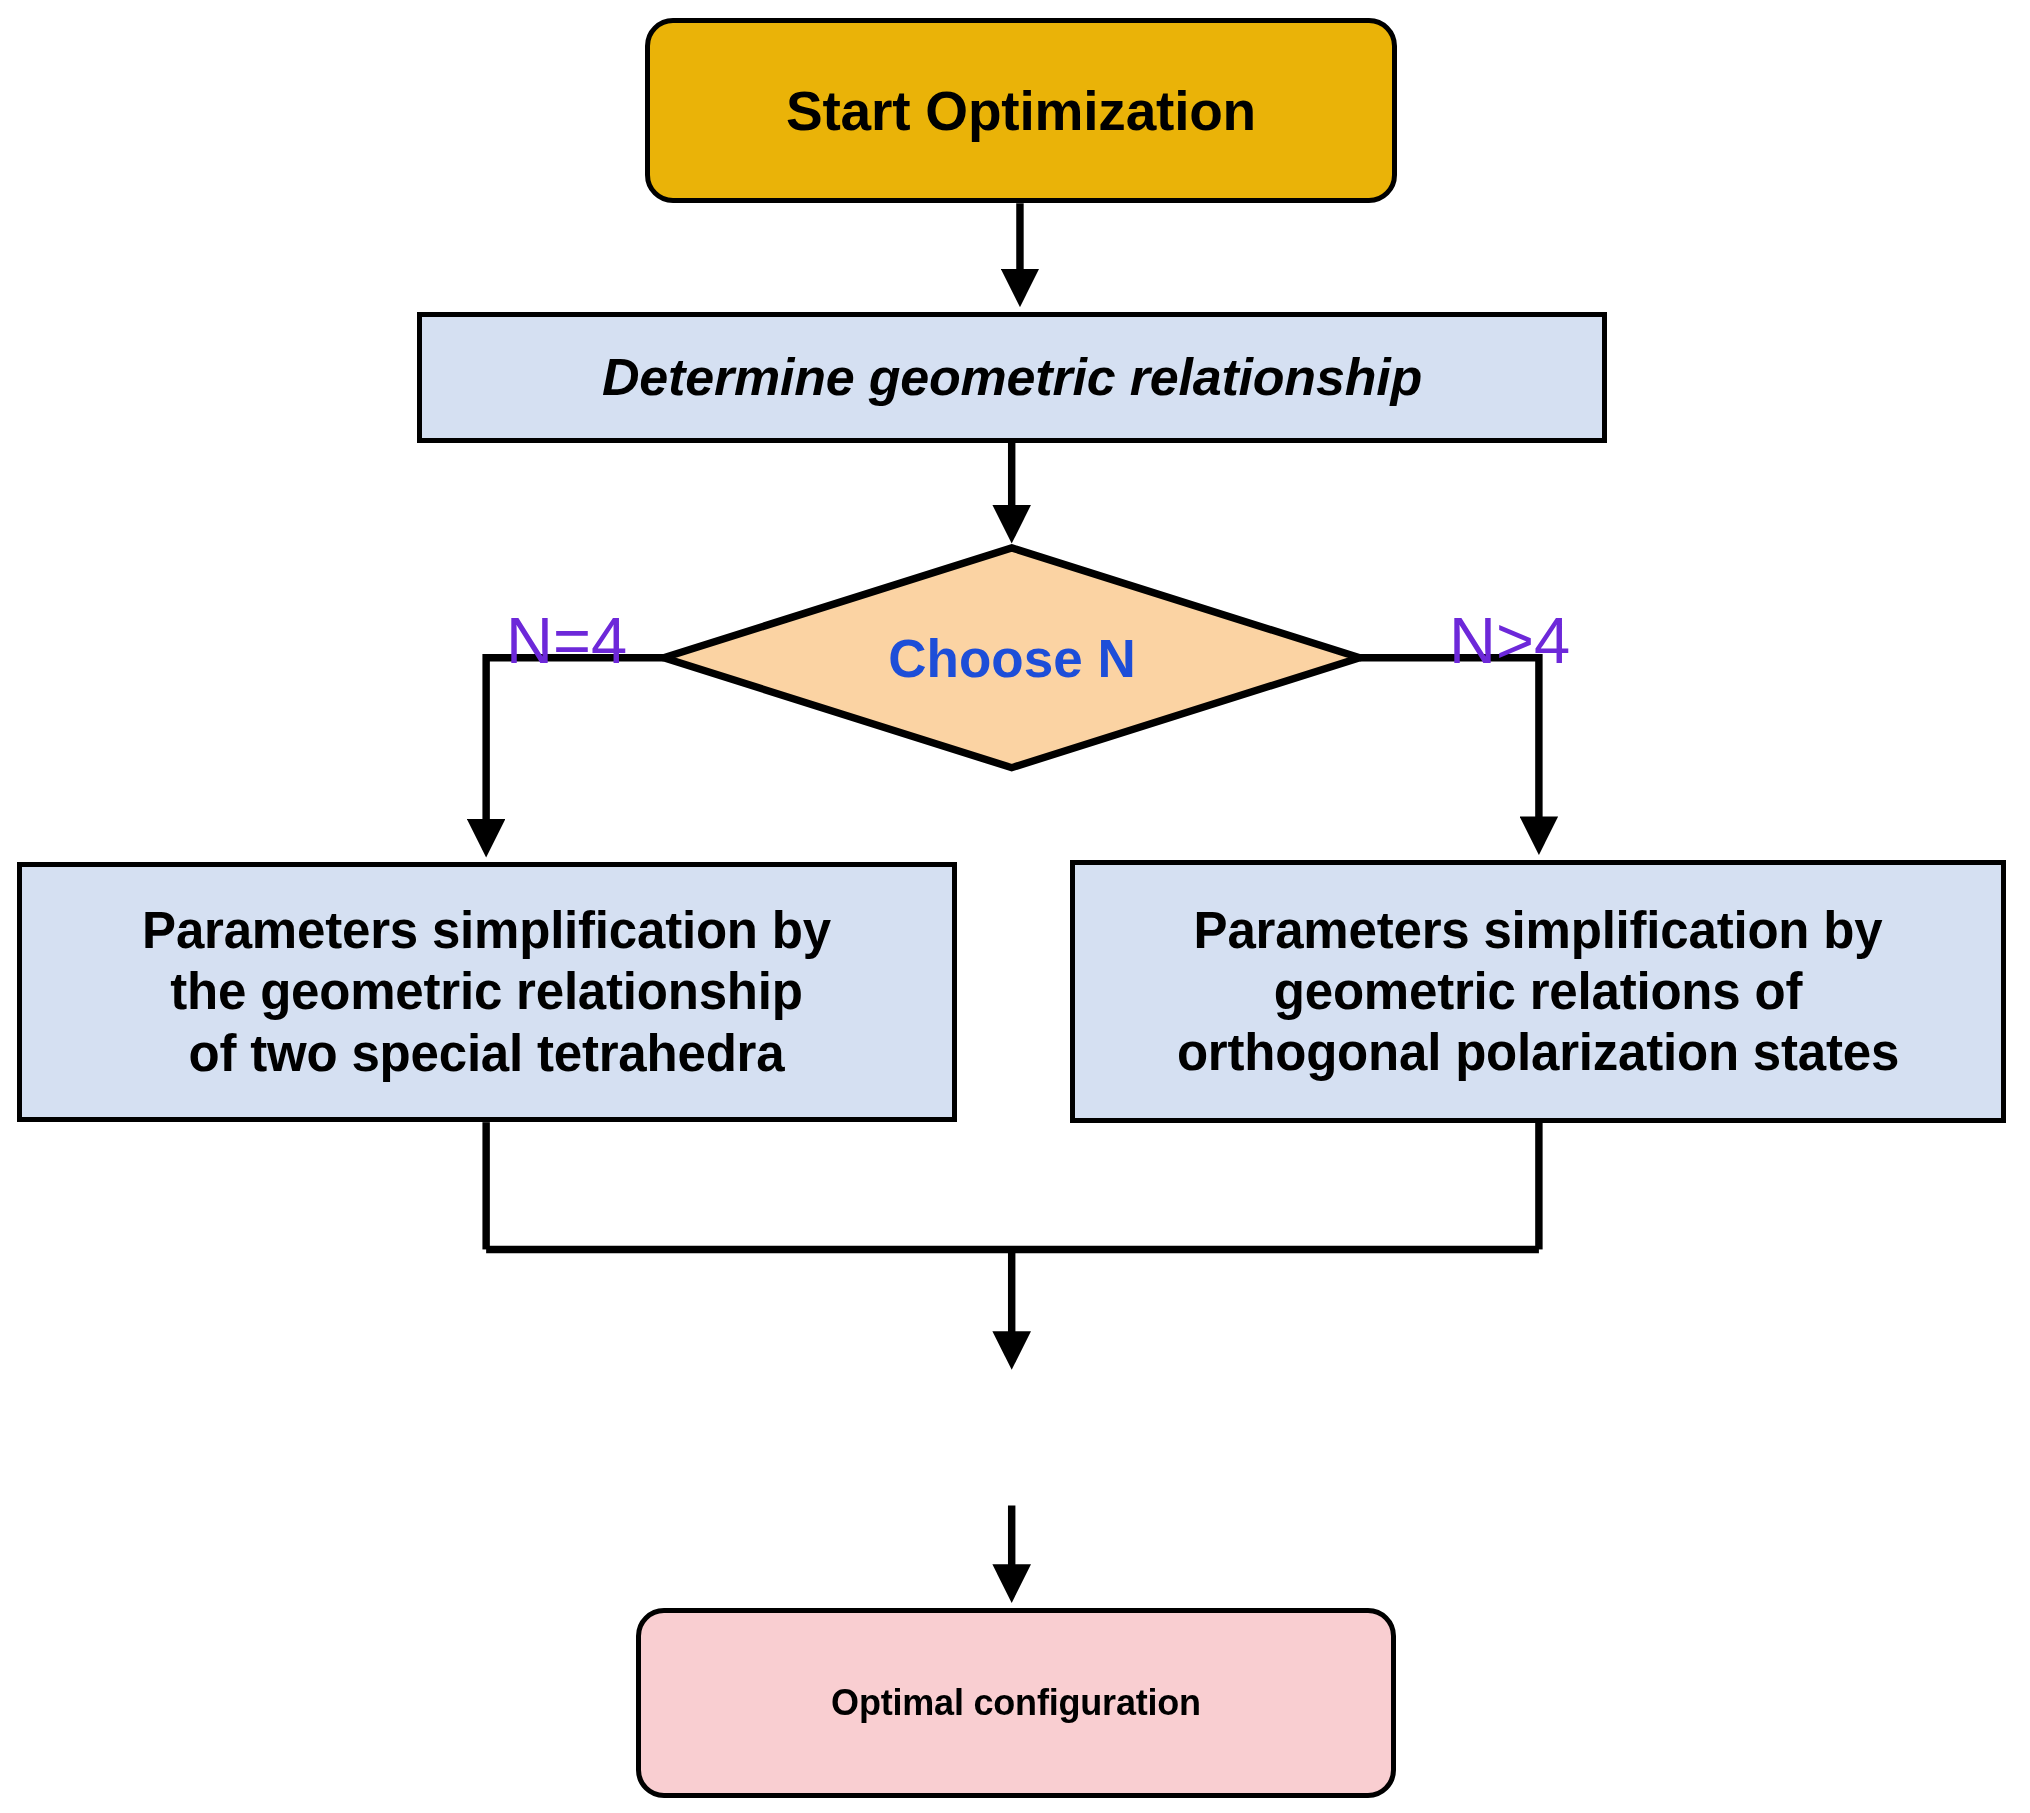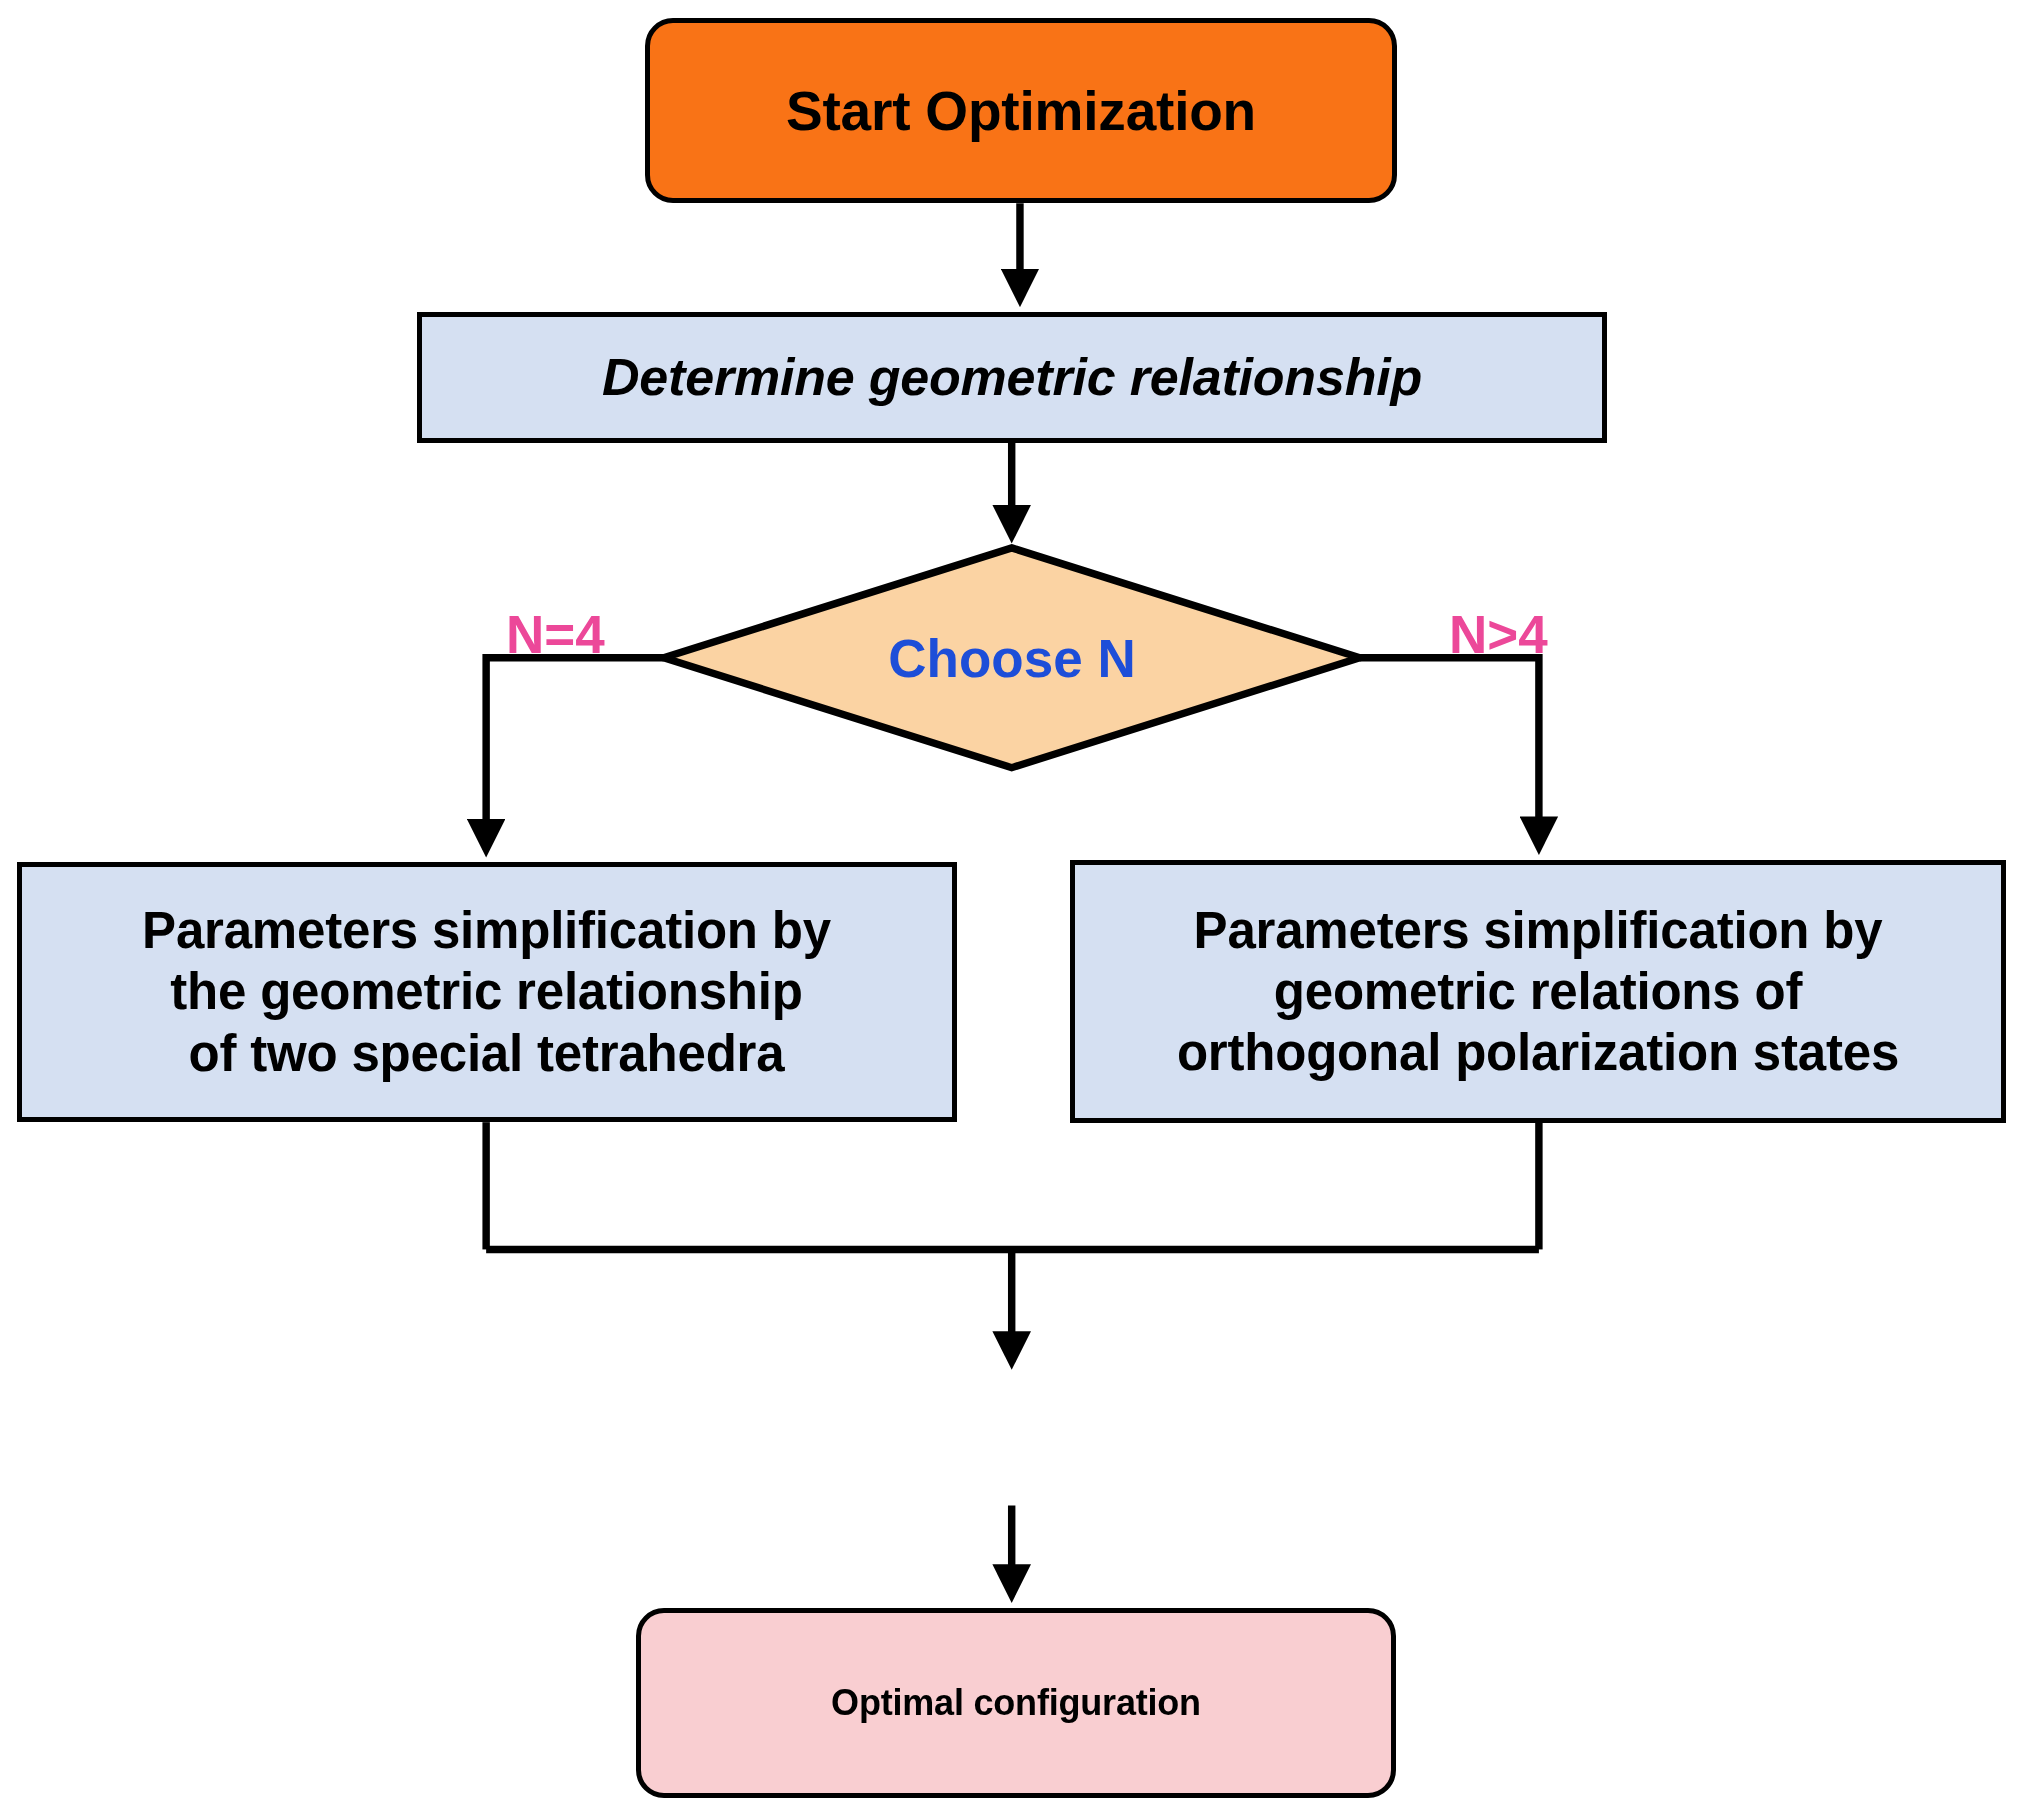--- a/index.html
+++ b/index.html
@@ -42,23 +42,23 @@
   .node-terminal {
     border-radius: 28px;
   }
   .node-text {
     display: block;
     width: 100%;
     white-space: pre-line;
   }
   .edge-label {
     position: absolute;
-    color: #ec4899;
-    font-weight: bold;
-    font-size: 53px;
+    color: #6d28d9;
+    font-weight: normal;
+    font-size: 65px;
     line-height: 1;
     white-space: nowrap;
     z-index: 4;
   }
 
   
   #node-start {
     left: 645px;  top: 18px;   width: 752px;  height: 185px;
     font-size: 55px;
   }
@@ -124,21 +124,21 @@
 
     <path d="M 1862 1358 L 1862 1512" stroke="#000000" stroke-width="9" fill="none"></path>
 
     <path d="M 588 1512 L 1862 1512" stroke="#000000" stroke-width="9" fill="none"></path>
 
     <path d="M 1224 1512 L 1224 1648" stroke="#000000" stroke-width="9" fill="none" marker-end="url(#arrowhead)"></path>
 
     <path d="M 1224 1822 L 1224 1930" stroke="#000000" stroke-width="9" fill="none" marker-end="url(#arrowhead)"></path>
   </svg>
 
-  <div class="node node-terminal" id="node-start" style="background:#f97316;">
+  <div class="node node-terminal" id="node-start" style="background:#eab308;">
     <span class="node-text">Start Optimization</span>
   </div>
 
   <div class="node" id="node-determine" style="background:#d5e0f2;font-style:italic;">
     <span class="node-text">Determine geometric relationship</span>
   </div>
 
   <div id="node-decision-label">Choose N</div>
 
   <div class="edge-label" id="label-left-branch">N=4</div>

